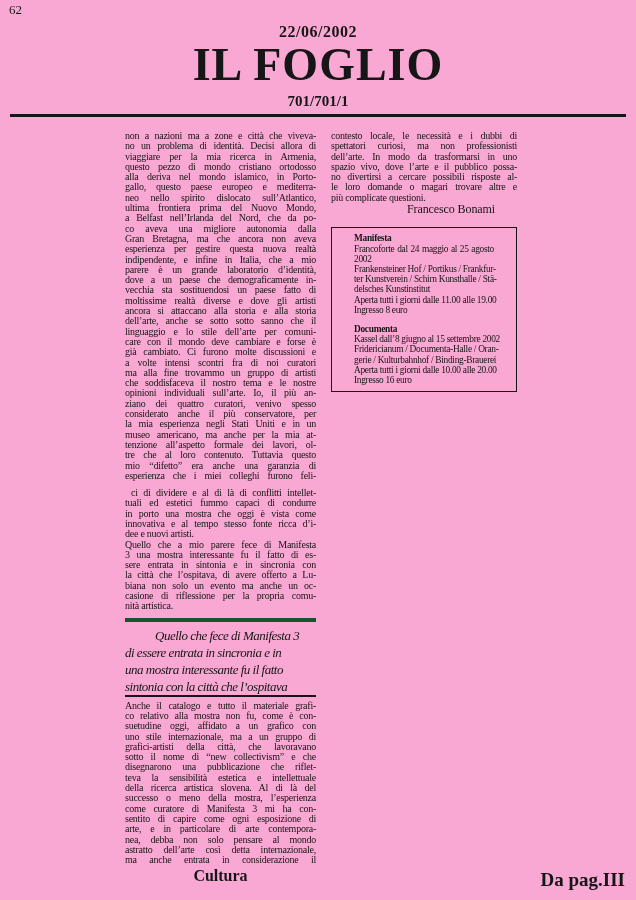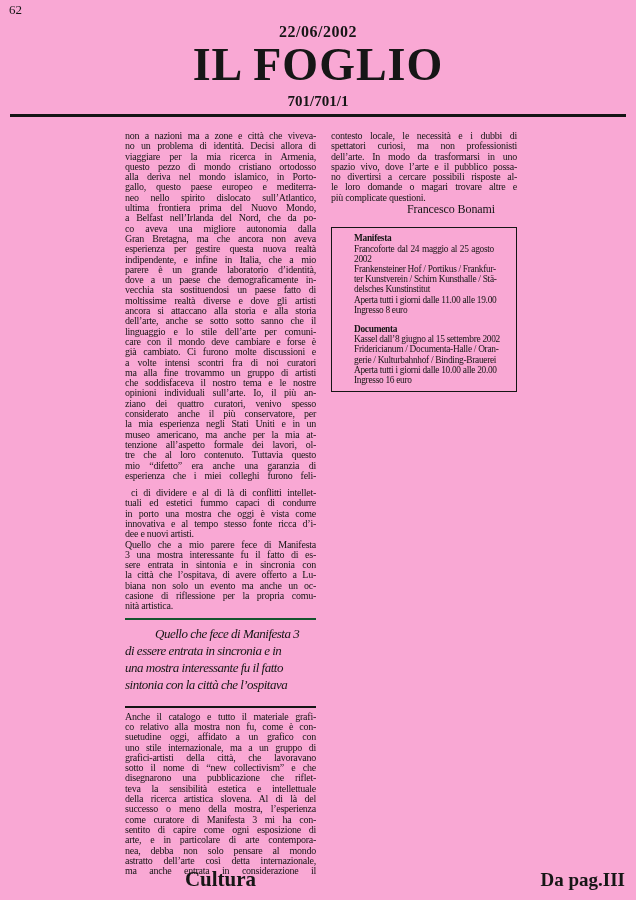--- a/index.html
+++ b/index.html
@@ -19,36 +19,36 @@
 
   .col { position:absolute; top:131px; font-size:10px; line-height:10.3px; letter-spacing:-.25px; }
   .col-left  { left:125px; width:191px; }
   .col-right { left:331px; width:186px; }
 
   .line { text-align:justify; text-align-last:justify; white-space:nowrap; }
   .line.end { text-align-last:left; }
   .blk2 { margin-top:7px; }
   .blk2 .line:first-child { text-indent:6px; }
 
-  .pullquote { margin-top:6px; margin-bottom:4px; border-top:2px solid #14532d;
-    border-bottom:2px solid #151515; padding:5px 0 13px; }
+  .pullquote { margin-top:6px; margin-bottom:4px; border-top:4px solid #14532d;
+    border-bottom:2px solid #151515; padding:5px 0 0; }
   .pq-line { font-style:italic; font-size:13px; line-height:17px;
     letter-spacing:-.5px; white-space:nowrap; }
   .pq-line:first-child { text-indent:30px; }
 
   .byline { font-weight:normal; text-align:right; padding-right:22px; margin-top:1px;
     font-size:12px; letter-spacing:-.1px; }
 
   .infobox { margin-top:13px; border:1.5px solid #151515; padding:5px 22px 6px;
     font-size:9.4px; line-height:10.2px; letter-spacing:-.3px; }
   .ib-section + .ib-section { margin-top:9px; }
   .ib-title { font-weight:bold; }
 
   .footer-section { position:absolute; left:125px; width:191px; top:867px;
-    text-align:center; font-weight:bold; font-size:21px; }
+    text-align:center; font-weight:bold; font-size:16px; }
   .footer-frompage { position:absolute; right:11px; top:869px;
     font-weight:bold; font-size:19px; }
 </style>
 </head>
 <body>
 
 <div id="page">
 
   <div class="page-number">62</div>
   <div class="hdr-date">22/06/2002</div>

